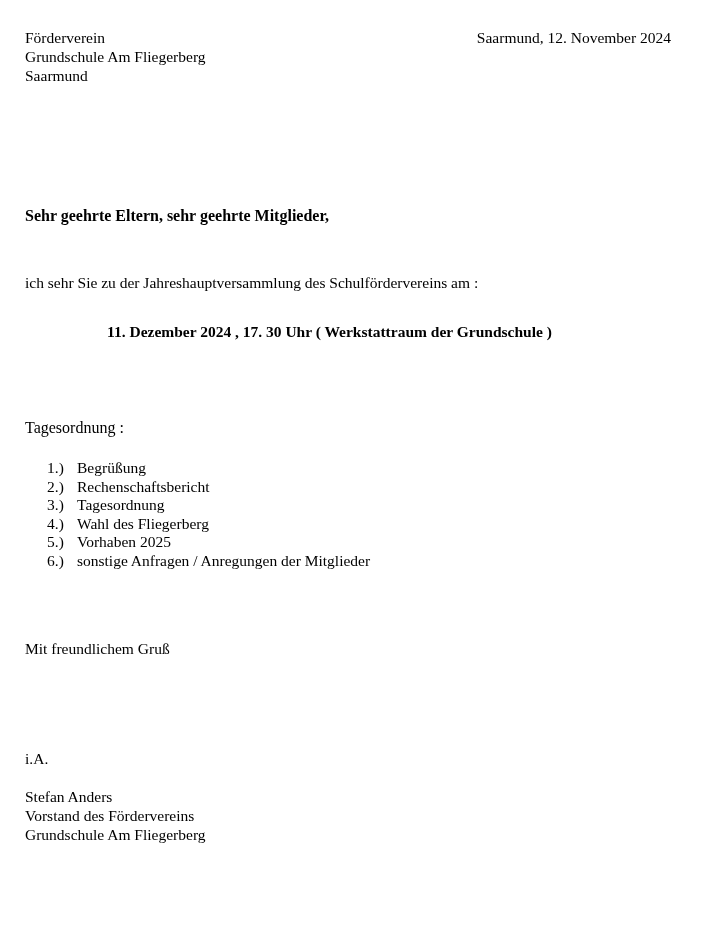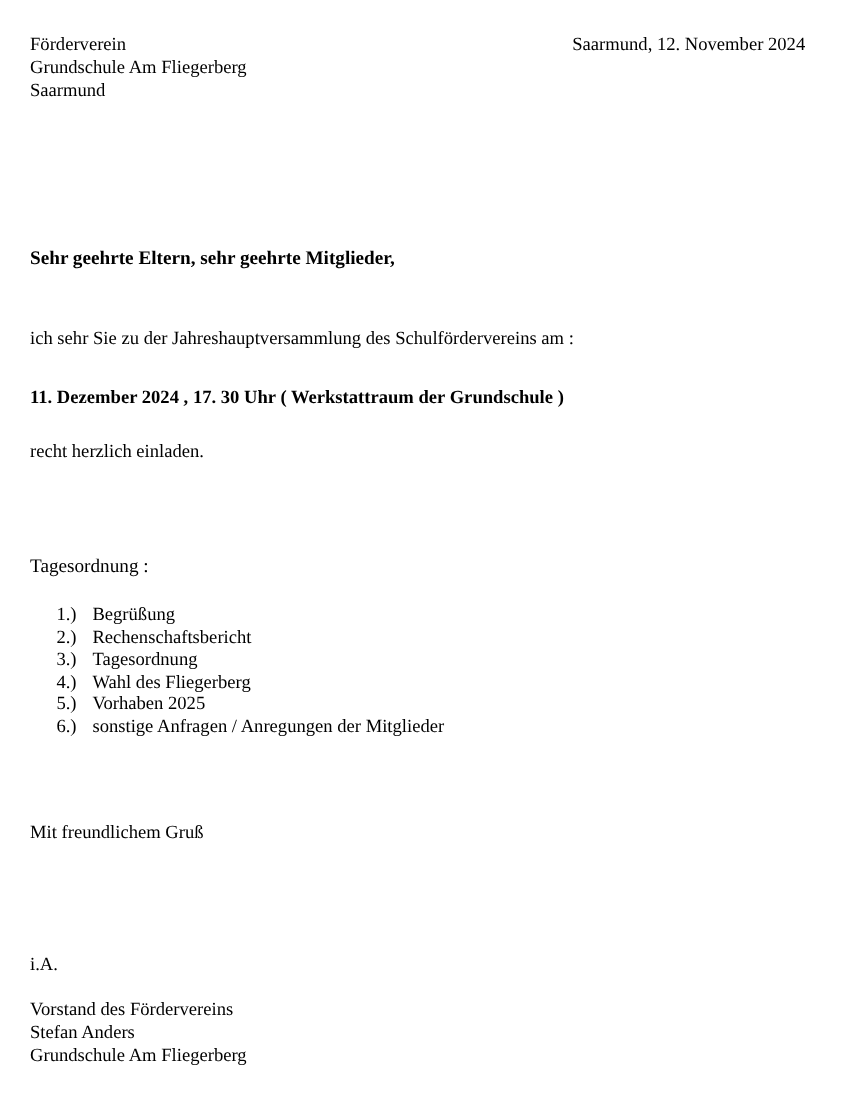--- a/index.html
+++ b/index.html
@@ -46,21 +46,21 @@
     margin-top: 122px;
     font-weight: bold;
   }
   .intro {
     font-size: 15.5px;
     margin-top: 49px;
   }
   .event-line {
     font-size: 15.5px;
     font-weight: bold;
-    text-align: left;
+    text-align: center;
     margin-top: 31px;
     padding-right: 40px;
   }
   .invite {
     font-size: 15.5px;
     margin-top: 27px;
   }
   .agenda-title {
     font-size: 16px;
     margin-top: 78px;
@@ -111,21 +111,20 @@
     </div>
     <div class="place-date">Saarmund, 12. November 2024</div>
   </div>
 
   <div class="salutation">Sehr geehrte Eltern, sehr geehrte Mitglieder,</div>
 
   <div class="intro">ich sehr Sie zu der Jahreshauptversammlung des Schulfördervereins am :</div>
 
   <div class="event-line">11. Dezember 2024 , 17. 30 Uhr ( Werkstattraum der Grundschule )</div>
 
-  <div class="invite">recht herzlich einladen.</div>
 
   <div class="agenda-title">Tagesordnung :</div>
 
   <ol class="agenda">
     <li>
       <span class="num">1.)</span>
       <span>Begrüßung</span>
     </li>
     <li>
       <span class="num">2.)</span>
@@ -147,18 +146,18 @@
       <span class="num">6.)</span>
       <span>sonstige Anfragen / Anregungen der Mitglieder</span>
     </li>
   </ol>
 
   <div class="closing">Mit freundlichem Gruß</div>
 
   <div class="ia">i.A.</div>
 
   <div class="signer">
+    <div>Stefan Anders</div>
     <div>Vorstand des Fördervereins</div>
-    <div>Stefan Anders</div>
     <div>Grundschule Am Fliegerberg</div>
   </div>
 
 </div>
 
 </body></html>

